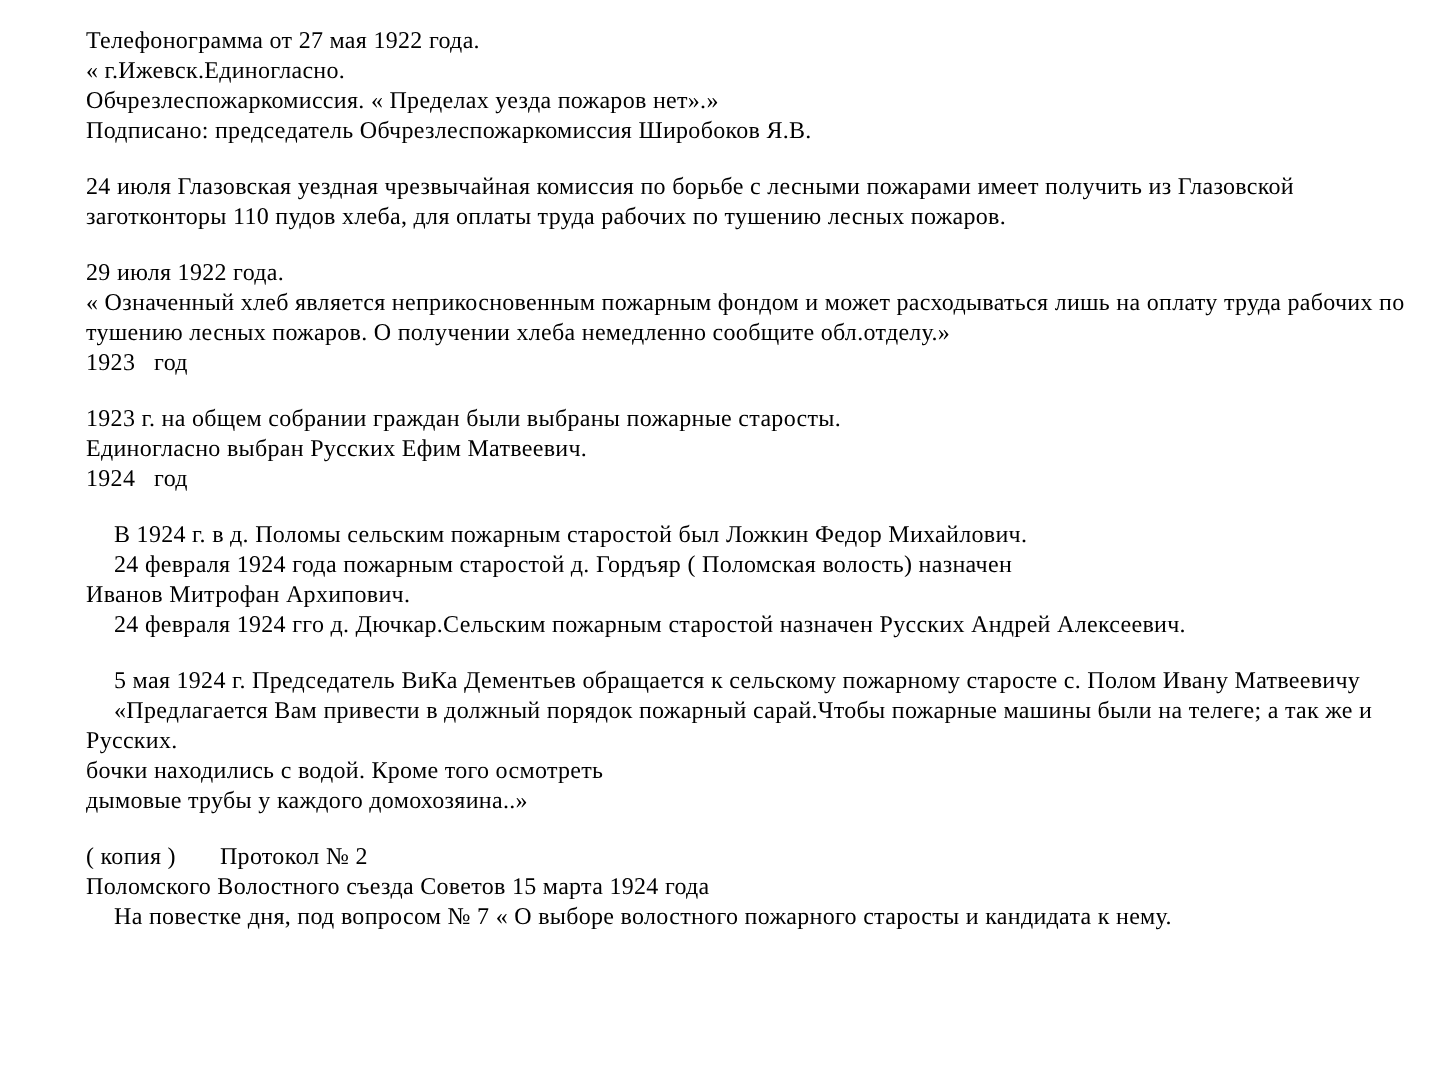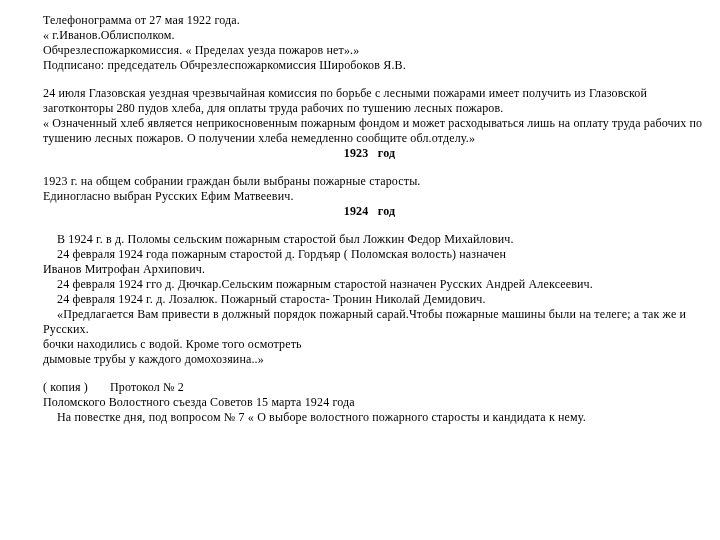--- a/index.html
+++ b/index.html
@@ -30,51 +30,51 @@
     white-space: pre;          
     min-height: 15px;
   }
   .line.gap {
     margin-top: 13px;          
   }
   .line.indent {
     padding-left: 14px;        
   }
   .line.year {
-    text-align: center;
-    font-weight: bold;
+    font-weight: normal;
   }
 </style>
 </head>
 <body>
 
 <div class="page">
   <div class="text-block">
     <div class="line">Телефонограмма от 27 мая 1922 года.</div>
-    <div class="line">« г.Иванов.Облисполком.</div>
+    <div class="line">« г.Ижевск.Единогласно.</div>
     <div class="line">Обчрезлеспожаркомиссия. « Пределах уезда пожаров нет».»</div>
     <div class="line">Подписано: председатель Обчрезлеспожаркомиссия Широбоков Я.В.</div>
 
     <div class="line gap">24 июля Глазовская уездная чрезвычайная комиссия по борьбе с лесными пожарами имеет получить из Глазовской</div>
-    <div class="line">заготконторы 280 пудов хлеба, для оплаты труда рабочих по тушению лесных пожаров.</div>
+    <div class="line">заготконторы 110 пудов хлеба, для оплаты труда рабочих по тушению лесных пожаров.</div>
 
+    <div class="line gap">29 июля 1922 года.</div>
     <div class="line">« Означенный хлеб является неприкосновенным пожарным фондом и может расходываться лишь на оплату труда рабочих по</div>
     <div class="line">тушению лесных пожаров. О получении хлеба немедленно сообщите обл.отделу.»</div>
     <div class="line year">1923   год</div>
 
     <div class="line gap">1923 г. на общем собрании граждан были выбраны пожарные старосты.</div>
     <div class="line">Единогласно выбран Русских Ефим Матвеевич.</div>
     <div class="line year">1924   год</div>
 
     <div class="line gap indent">В 1924 г. в д. Поломы сельским пожарным старостой был Ложкин Федор Михайлович.</div>
     <div class="line indent">24 февраля 1924 года пожарным старостой д. Гордъяр ( Поломская волость) назначен</div>
     <div class="line">Иванов Митрофан Архипович.</div>
     <div class="line indent">24 февраля 1924 гго д. Дючкар.Сельским пожарным старостой назначен Русских Андрей Алексеевич.</div>
-    <div class="line indent">24 февраля 1924 г. д. Лозалюк. Пожарный староста- Тронин Николай Демидович.</div>
 
+    <div class="line gap indent">5 мая 1924 г. Председатель ВиКа Дементьев обращается к сельскому пожарному старосте с. Полом Ивану Матвеевичу</div>
     <div class="line indent">«Предлагается Вам привести в должный порядок пожарный сарай.Чтобы пожарные машины были на телеге; а так же и</div>
     <div class="line">Русских.</div>
     <div class="line">бочки находились с водой. Кроме того осмотреть</div>
     <div class="line">дымовые трубы у каждого домохозяина..»</div>
 
     <div class="line gap">( копия )       Протокол № 2</div>
     <div class="line">Поломского Волостного съезда Советов 15 марта 1924 года</div>
     <div class="line indent">На повестке дня, под вопросом № 7 « О выборе волостного пожарного старосты и кандидата к нему.</div>
   </div>
 </div>

